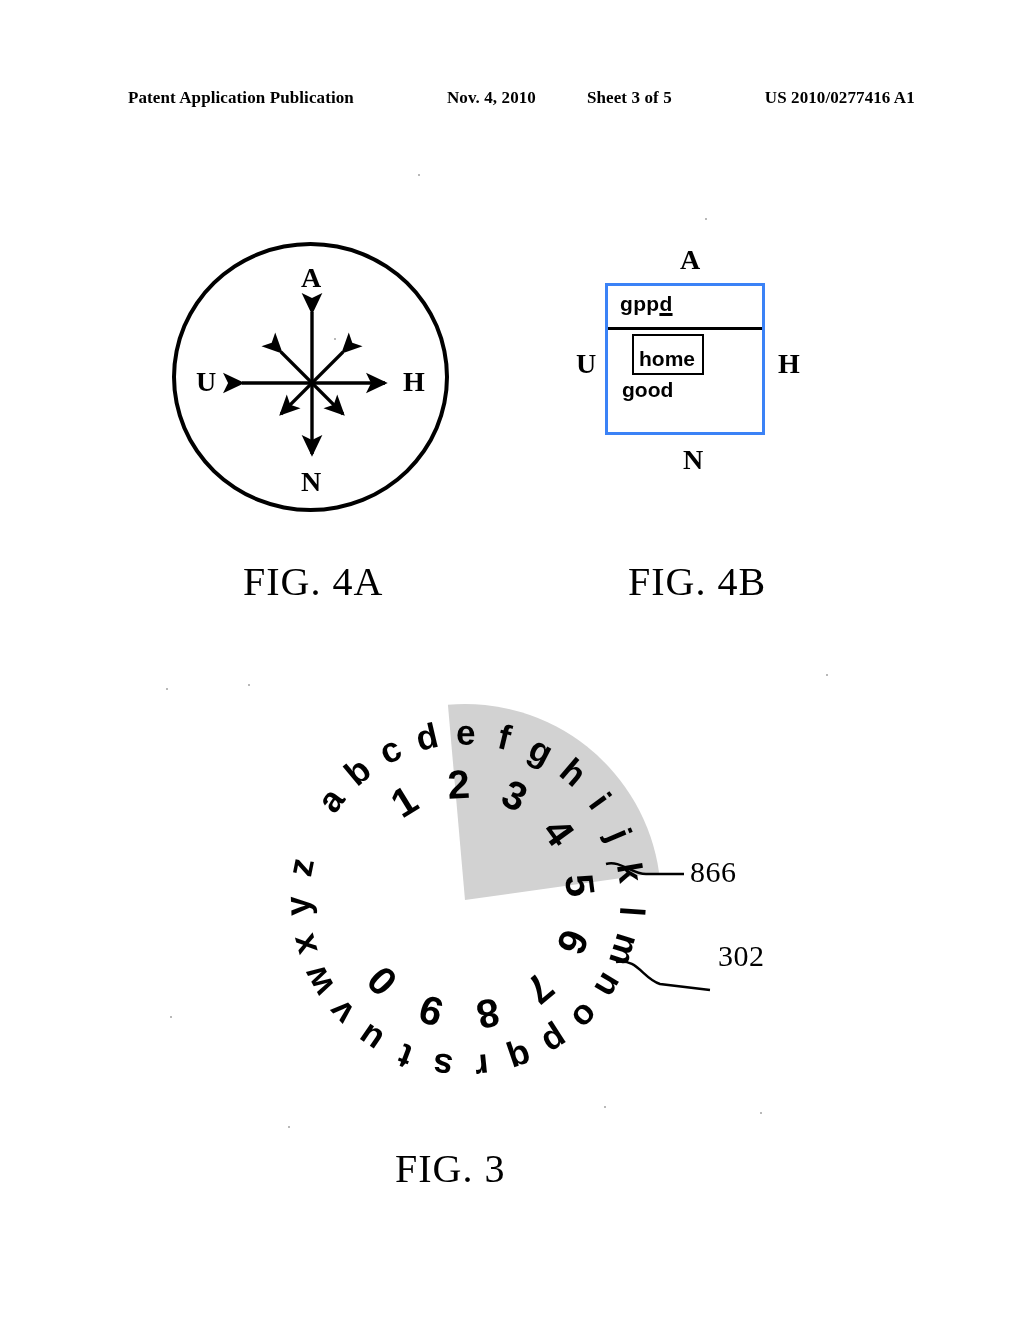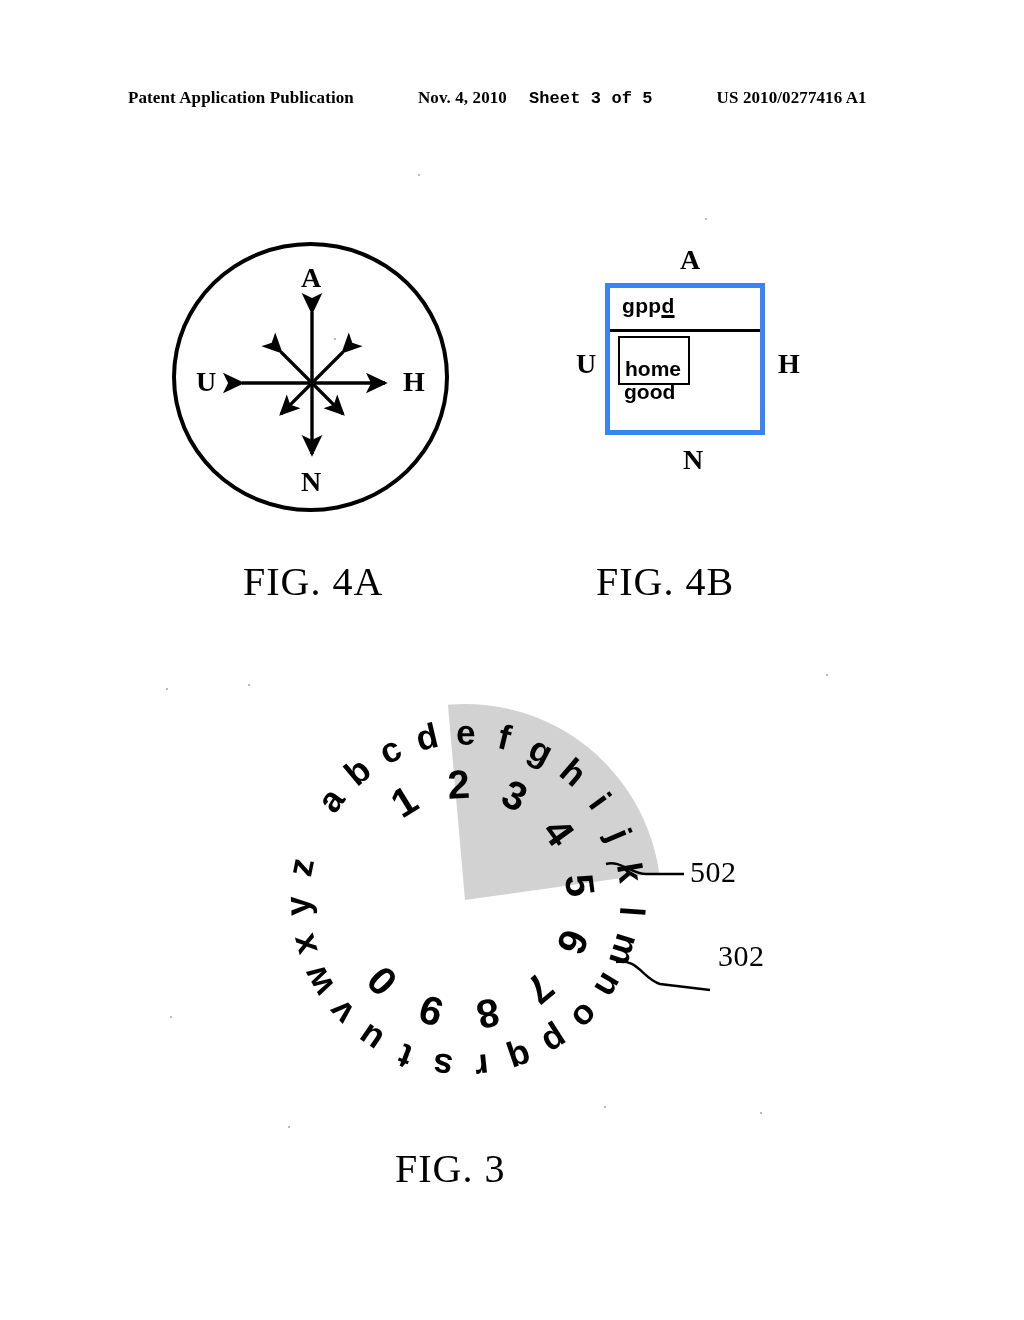--- a/index.html
+++ b/index.html
@@ -22,24 +22,25 @@
     top: 88px;
     left: 128px;
     width: 768px;
     display: flex;
     align-items: baseline;
     font-family: "Liberation Serif", serif;
     font-weight: bold;
     font-size: 17px;
     letter-spacing: 0.1px;
     white-space: nowrap;
+    gap: 29px;
   }
   #page-header .h-pub   { }
   #page-header .h-date  { margin-left: 64px; }
-  #page-header .h-sheet { margin-left: 22px; font-family: Liberation Mono, monospace; }
+  #page-header .h-sheet { margin-left: 22px; }
   #page-header .h-num   { margin-left: 64px; }
 
   
   .fig-caption {
     position: absolute;
     font-family: "Liberation Serif", serif;
     font-size: 40px;
     font-weight: normal;
     letter-spacing: 1px;
     white-space: nowrap;
@@ -90,21 +91,21 @@
     top: 240px;
     width: 250px;
     height: 250px;
   }
   #fig4b .box {
     position: absolute;
     left: 35px;
     top: 43px;
     width: 160px;
     height: 152px;
-    border: 5px solid #3b82f6;
+    border: 3px solid #3b82f6;
     box-sizing: border-box;
   }
   #fig4b .divider {
     position: absolute;
     left: 0;
     top: 41px;
     width: 100%;
     height: 0;
     border-top: 3px solid #000;
   }
@@ -116,24 +117,24 @@
     font-weight: bold;
     font-size: 21px;
     letter-spacing: 0.3px;
   }
   #fig4b .row-top .caret {
     text-decoration: underline;
     text-decoration-thickness: 3px;
   }
   #fig4b .sel-box {
     position: absolute;
-    left: 8px;
+    left: 24px;
     top: 48px;
     border: 2px solid #000;
-    padding: 20px 7px 3px 5px;
+    padding: 12px 7px 3px 5px;
     font-family: "Liberation Sans", sans-serif;
     font-weight: bold;
     font-size: 21px;
     line-height: 1.05;
     box-sizing: border-box;
   }
   #fig4b .row-good {
     position: absolute;
     left: 14px;
     top: 92px;
@@ -253,21 +254,21 @@
       <span>good</span>
     </div>
   </div>
 
   <span class="compass-label lab-a">A</span>
   <span class="compass-label lab-u">U</span>
   <span class="compass-label lab-h">H</span>
   <span class="compass-label lab-n">N</span>
 </div>
 
-<div class="fig-caption" style="left:596px; top:558px;">FIG. 4B</div>
+<div class="fig-caption" style="left:628px; top:558px;">FIG. 4B</div>
 
 <div id="fig5">
   <svg class="dial" viewBox="0 0 430 410" xmlns="http://www.w3.org/2000/svg">
     <g id="dial-highlight">
         <path d="M210,200 L192.917474421459,4.745839174017874 A196,196 0 0 1 404.09254147334775,172.72207221182717 Z" fill="#d2d2d2"></path>
       </g>
     <g id="dial-outer">
         <text x="75.29" y="99.62" text-anchor="middle" dominant-baseline="central" class="dial-glyph glyph-outer" transform="rotate(-53.31 75.29 99.62)">a</text>
         <text x="102.18" y="71.16" text-anchor="middle" dominant-baseline="central" class="dial-glyph glyph-outer" transform="rotate(-39.92 102.18 71.16)">b</text>
         <text x="134.94" y="49.70" text-anchor="middle" dominant-baseline="central" class="dial-glyph glyph-outer" transform="rotate(-26.54 134.94 49.70)">c</text>
@@ -308,21 +309,21 @@
         <text x="126.98" y="281.02" text-anchor="middle" dominant-baseline="central" class="dial-glyph glyph-inner" transform="rotate(225.70 126.98 281.02)">0</text>
       </g>
   </svg>
 </div>
 
 <svg id="leaders" viewBox="0 0 160 170" xmlns="http://www.w3.org/2000/svg">
   <path d="M26,24 C40,20 52,34 66,34 L104,34" fill="none" stroke="#000" stroke-width="2.4"></path>
   <path d="M36,122 C58,118 62,138 80,144 L130,150" fill="none" stroke="#000" stroke-width="2.4"></path>
 </svg>
 
-<span class="ref-num" id="ref-502">502</span>
+<span class="ref-num" id="ref-502">866</span>
 <span class="ref-num" id="ref-302">302</span>
 
 <div class="fig-caption" style="left:395px; top:1145px;">FIG. 3</div>
 
 <div class="speck" style="left:166px;top:688px;"></div>
 <div class="speck" style="left:418px;top:174px;"></div>
 <div class="speck" style="left:705px;top:218px;"></div>
 <div class="speck" style="left:248px;top:684px;"></div>
 <div class="speck" style="left:826px;top:674px;"></div>
 <div class="speck" style="left:760px;top:1112px;"></div>

